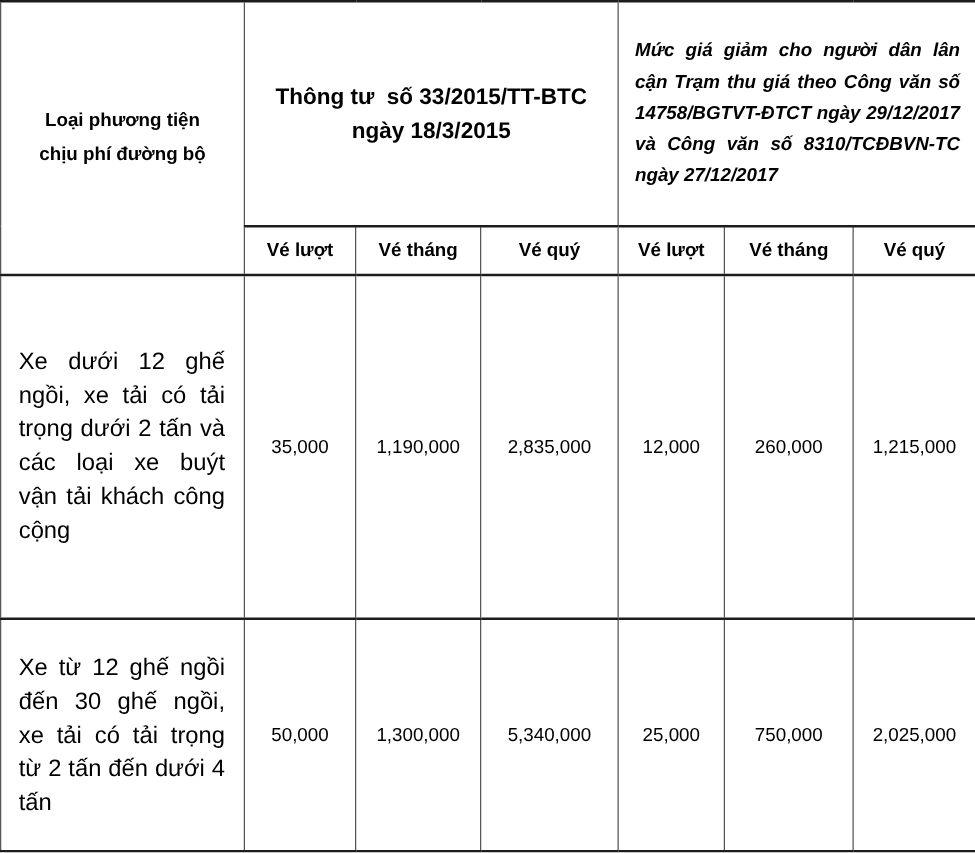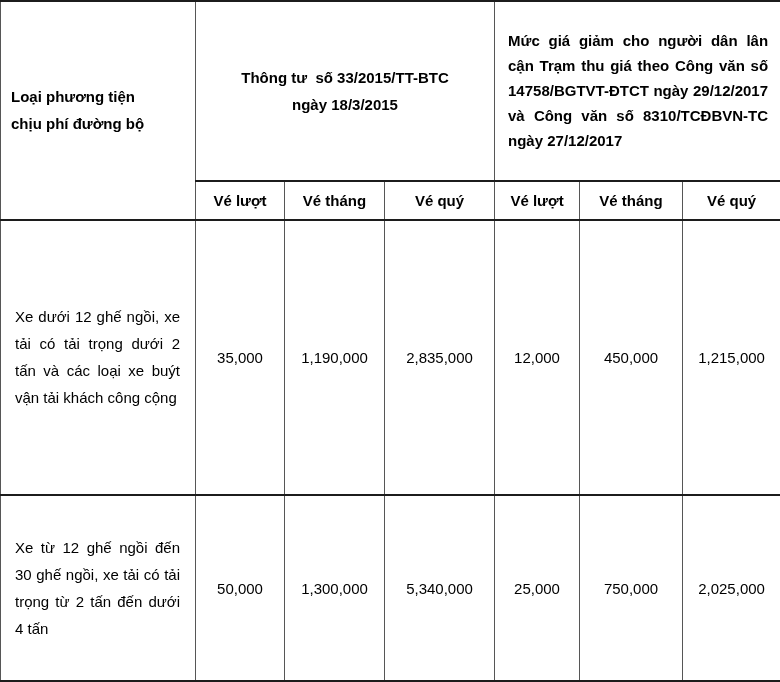--- a/index.html
+++ b/index.html
@@ -28,50 +28,52 @@
     border-top: 2px solid #1c1c1c;
     border-bottom: 2px solid #1c1c1c;
     vertical-align: middle;
     overflow: hidden;
   }
   
   td.veh-header {
     font-weight: bold;
     font-size: 15px;
     line-height: 27px;
+    text-align: center;
     white-space: pre-line;
     padding: 11px 10px;
   }
   
   td.group-a {
     font-weight: bold;
-    font-size: 15px;
+    font-size: 18px;
     line-height: 27px;
     text-align: center;
     white-space: pre-wrap;
     padding: 16px 8px;
   }
   
   td.group-b {
     font-weight: bold;
     font-size: 15px;
     line-height: 25px;
     text-align: justify;
     padding: 6px 12px 6px 13px;
+    font-style: italic;
   }
   
   td.sub {
     font-weight: bold;
     font-size: 15px;
     text-align: center;
     padding: 0 2px;
   }
   
   td.label {
-    font-size: 15px;
+    font-size: 19px;
     line-height: 27px;
     text-align: justify;
     padding: 0 15px 0 14px;
     border-radius: 27px;
   }
   
   td.val {
     font-size: 15px;
     text-align: center;
     padding: 0 2px;
@@ -106,21 +108,21 @@
         <td class="sub">Vé lượt</td>
         <td class="sub">Vé tháng</td>
         <td class="sub">Vé quý</td>
       </tr>
       <tr style="height:267px">
         <td class="label">Xe dưới 12 ghế ngồi, xe tải có tải trọng dưới 2 tấn và các loại xe buýt vận tải khách công cộng</td>
         <td class="val">35,000</td>
         <td class="val">1,190,000</td>
         <td class="val">2,835,000</td>
         <td class="val">12,000</td>
-        <td class="val">450,000</td>
+        <td class="val">260,000</td>
         <td class="val">1,215,000</td>
       </tr>
       <tr style="height:180px">
         <td class="label">Xe từ 12 ghế ngồi đến 30 ghế ngồi, xe tải có tải trọng từ 2 tấn đến dưới 4 tấn</td>
         <td class="val">50,000</td>
         <td class="val">1,300,000</td>
         <td class="val">5,340,000</td>
         <td class="val">25,000</td>
         <td class="val">750,000</td>
         <td class="val">2,025,000</td>

